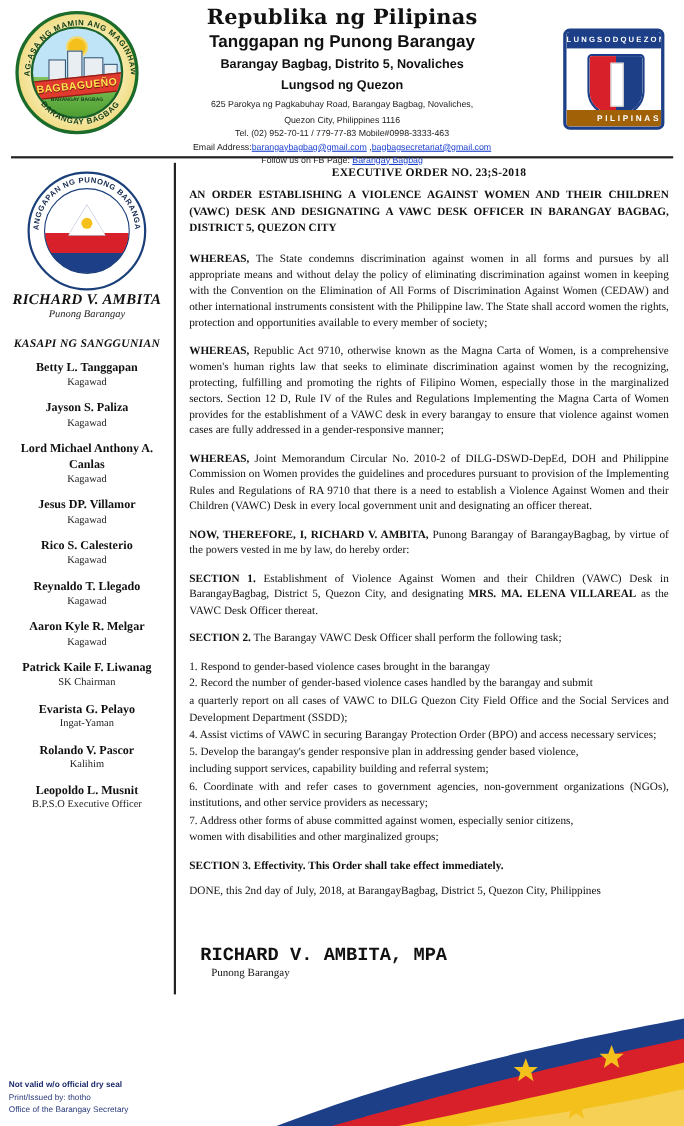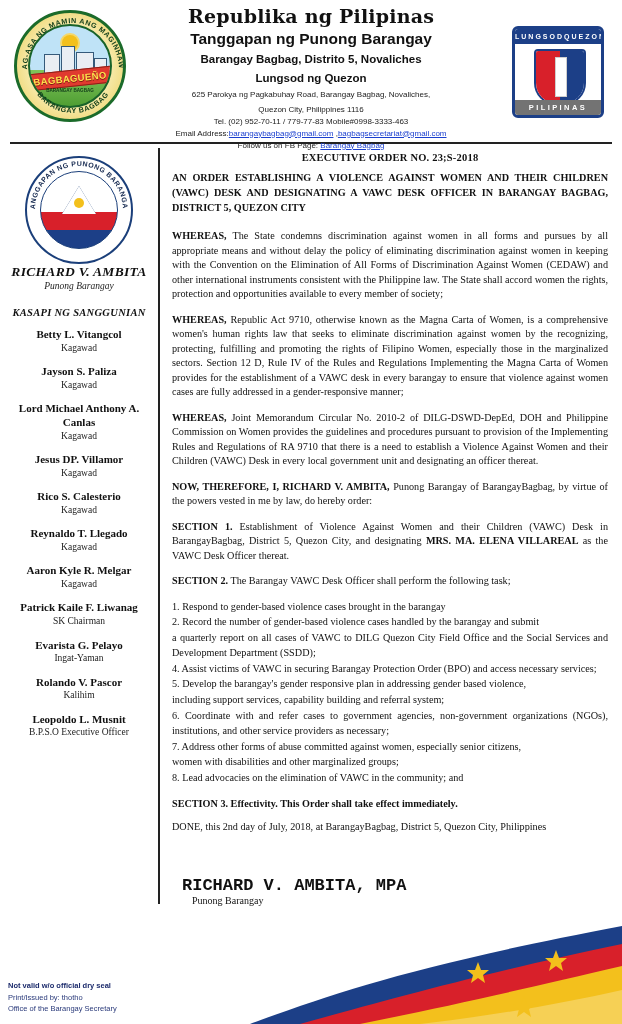--- a/index.html
+++ b/index.html
@@ -207,27 +207,27 @@
     font-weight: bold;
     letter-spacing: 2px;
     display: flex;
     justify-content: space-around;
     align-items: center;
   }
   .qc-bottom {
     position: absolute;
     left: 0; right: 0; bottom: 0;
     height: 15px;
-    background: #737373;
+    background: #a16207;
     color: #fff;
     font-family: "Liberation Sans", sans-serif;
     font-size: 7.5px;
     font-weight: bold;
     letter-spacing: 2.4px;
-    text-align: center;
+    text-align: right;
     line-height: 15px;
   }
   .qc-shield {
     position: absolute;
     left: 50%;
     top: 20px;
     margin-left: -24px;
     width: 48px;
     height: 52px;
     background: linear-gradient(#fff 0%, #fff 100%);
@@ -549,21 +549,21 @@
         </div>
       </div>
     </div>
 
     <div class="punong-name">RICHARD V. AMBITA</div>
     <div class="punong-title">Punong Barangay</div>
 
     <div class="kasapi">KASAPI NG SANGGUNIAN</div>
 
     <div class="member">
-      <div class="m-name">Betty L. Vitangcol</div>
+      <div class="m-name">Betty L. Tanggapan</div>
       <div class="m-role">Kagawad</div>
     </div>
     <div class="member">
       <div class="m-name">Jayson S. Paliza</div>
       <div class="m-role">Kagawad</div>
     </div>
     <div class="member">
       <div class="m-name">Lord Michael Anthony A. Canlas</div>
       <div class="m-role">Kagawad</div>
     </div>
@@ -639,21 +639,20 @@
 
     <div class="list-line">1. Respond to gender-based violence cases brought in the barangay</div>
     <div class="list-line">2. Record the number of gender-based violence cases handled by the barangay and submit</div>
     <div class="list-line">a quarterly report on all cases of VAWC to DILG Quezon City Field Office and the Social Services and Development Department (SSDD);</div>
     <div class="list-line">4. Assist victims of VAWC in securing Barangay Protection Order (BPO) and access necessary services;</div>
     <div class="list-line">5. Develop the barangay's gender responsive plan in addressing gender based violence,</div>
     <div class="list-line">including support services, capability building and referral system;</div>
     <div class="list-line">6.  Coordinate with and refer cases to government agencies, non-government organizations (NGOs), institutions, and other service providers as necessary;</div>
     <div class="list-line">7. Address other forms of abuse committed against women, especially senior citizens,</div>
     <div class="list-line">women with disabilities and other marginalized groups;</div>
-    <div class="list-line">8. Lead advocacies on the elimination of VAWC in the community; and</div>
 
     <div class="sec-head">SECTION 3. Effectivity. This Order shall take effect immediately.</div>
 
     <div class="done-line">DONE, this 2nd day of July, 2018, at BarangayBagbag, District 5, Quezon City, Philippines</div>
 
     <div class="sign-block">
       <div class="sign-name">RICHARD V. AMBITA, MPA</div>
       <div class="sign-title">Punong Barangay</div>
     </div>
   </div>

